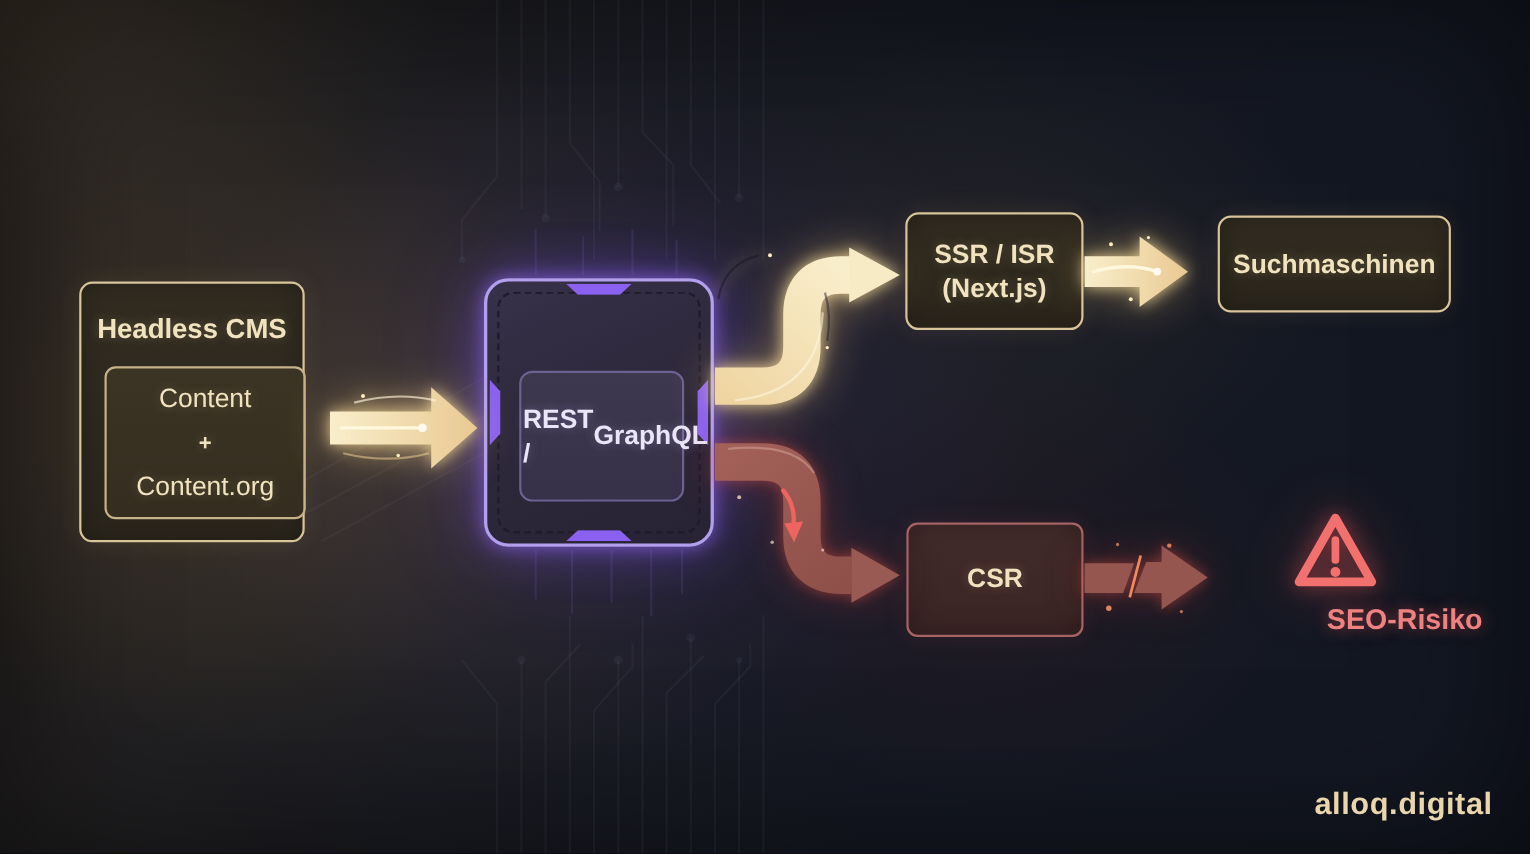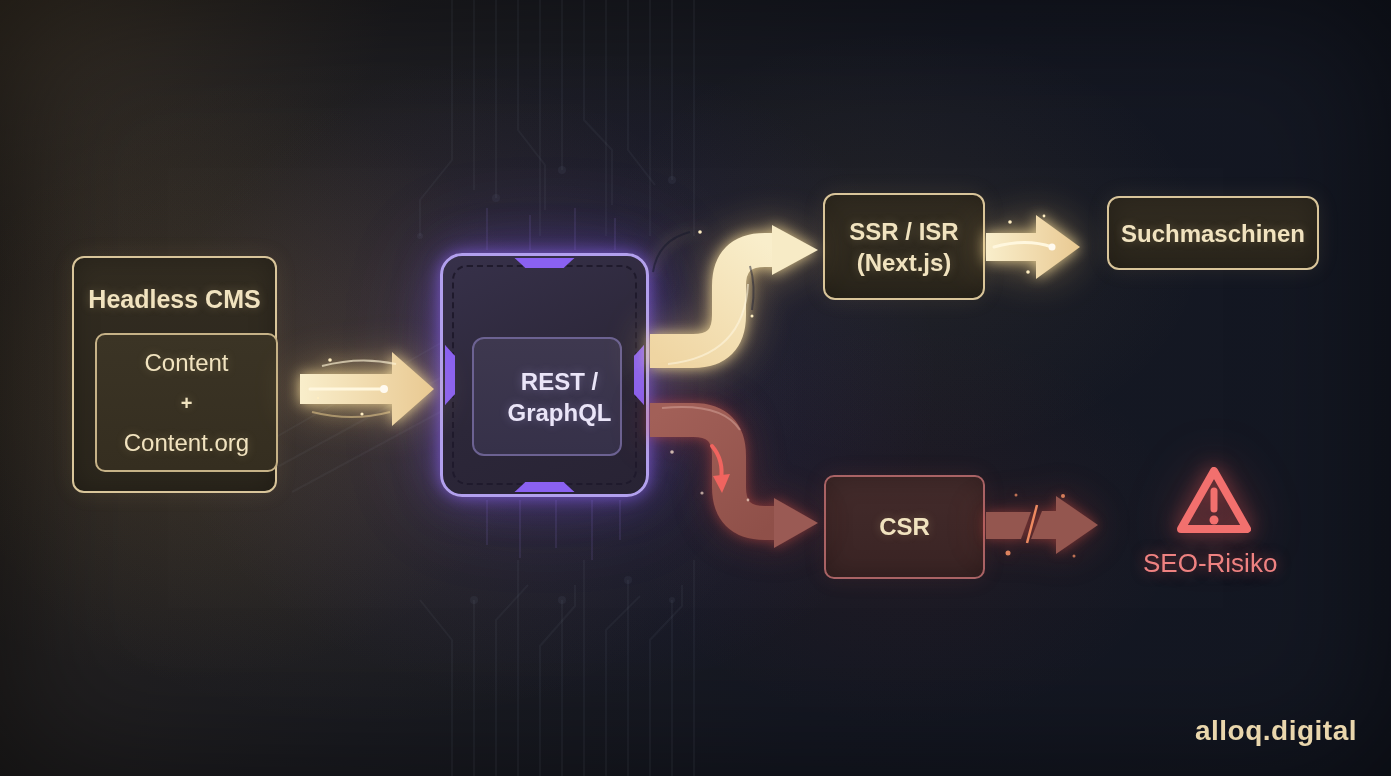--- a/index.html
+++ b/index.html
@@ -52,39 +52,39 @@
   .notch{position:absolute;background:#8a61f1;box-shadow:0 0 12px rgba(148,104,255,0.95),0 0 26px rgba(140,95,255,0.55);}
   .notch.top{left:50%;transform:translateX(-50%);top:2px;width:68px;height:10px;clip-path:polygon(6% 0,94% 0,78% 100%,22% 100%);}
   .notch.bottom{left:50%;transform:translateX(-50%);bottom:2px;width:68px;height:10px;clip-path:polygon(22% 0,78% 0,94% 100%,6% 100%);}
   .notch.left{top:50%;transform:translateY(-50%);left:2px;width:10px;height:68px;clip-path:polygon(0 6%,100% 22%,100% 78%,0 94%);}
   .notch.right{top:50%;transform:translateY(-50%);right:2px;width:10px;height:68px;clip-path:polygon(0 22%,100% 6%,100% 94%,0 78%);}
   #api-title{position:absolute;left:0;right:0;top:36px;text-align:center;font-size:25px;font-weight:700;color:#e3ddf3;text-shadow:0 0 12px rgba(190,170,255,0.35);}
   #api-core{
     position:absolute;left:29px;top:81px;width:150px;height:119px;
     border:2px solid #6c6292;border-radius:12px;
     background:linear-gradient(180deg,#3e384f 0%,#363149 100%);
-    display:flex;flex-direction:column;align-items:center;justify-content:center;
+    display:flex;flex-direction:row;align-items:center;justify-content:center;
     color:#eae5f8;text-shadow:0 0 10px rgba(200,185,255,0.3);padding-left:25px;
   }
   #api-core .line{font-size:24px;font-weight:700;line-height:31px;}
 
   #ssr-box{left:823px;top:193px;width:162px;height:107px;}
-  #search-box{left:1107px;top:196px;width:212px;height:74px;}
+  #search-box{left:1107px;top:196px;width:212px;height:88px;}
   #csr-box{
     left:824px;top:475px;width:161px;height:104px;
     border:2px solid #a96365;border-radius:10px;
     background:linear-gradient(180deg,#432b2b 0%,#3a2424 100%);
     box-shadow:0 0 22px rgba(190,80,70,0.12), inset 0 0 26px rgba(0,0,0,0.25);
     color:#f1e3bf;display:flex;align-items:center;justify-content:center;
     font-size:24px;font-weight:700;text-shadow:0 0 10px rgba(240,214,150,0.25);
   }
 
   
   #risk-icon{left:1173px;top:460px;width:82px;height:80px;filter:drop-shadow(0 0 10px rgba(242,90,86,0.55)) drop-shadow(0 0 26px rgba(242,90,86,0.30));}
-  #risk-label{left:1143px;top:548px;width:210px;text-align:left;font-size:26px;font-weight:400;color:#ef8281;text-shadow:0 0 14px rgba(240,96,92,0.5);}
+  #risk-label{left:1172px;top:548px;width:210px;text-align:center;font-size:26px;font-weight:700;color:#ef8281;text-shadow:0 0 14px rgba(240,96,92,0.5);}
 
   #watermark{right:34px;top:715px;font-size:28px;font-weight:700;color:#e9d6ac;letter-spacing:0.5px;}
 
   svg.layer{position:absolute;left:0;top:0;pointer-events:none;}
   .gold-glow{filter:drop-shadow(0 0 7px rgba(248,222,156,0.85)) drop-shadow(0 0 20px rgba(240,198,118,0.45));}
   .red-glow{filter:drop-shadow(0 0 6px rgba(226,84,72,0.45)) drop-shadow(0 0 18px rgba(200,60,50,0.28));}
 </style>
 </head>
 <body>
 

